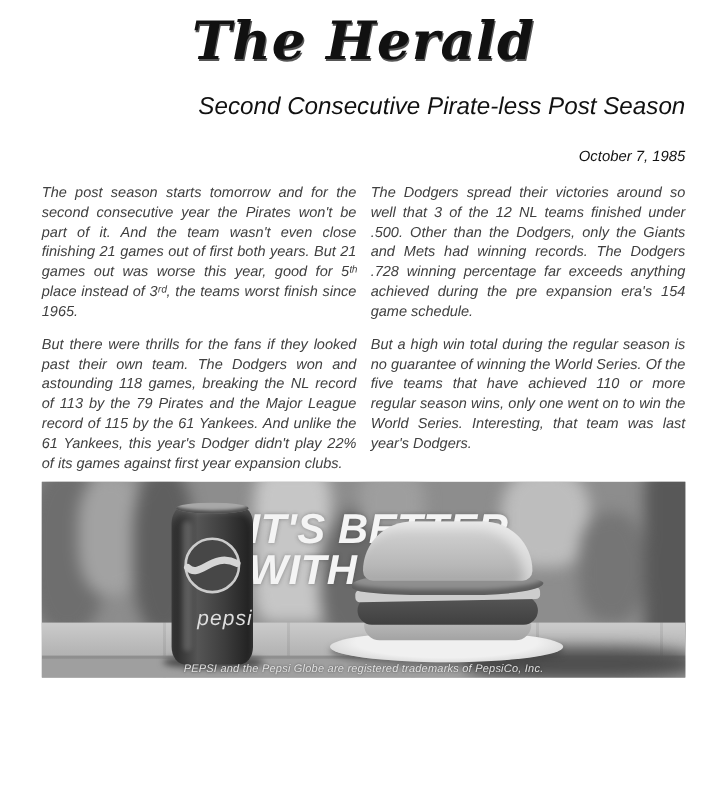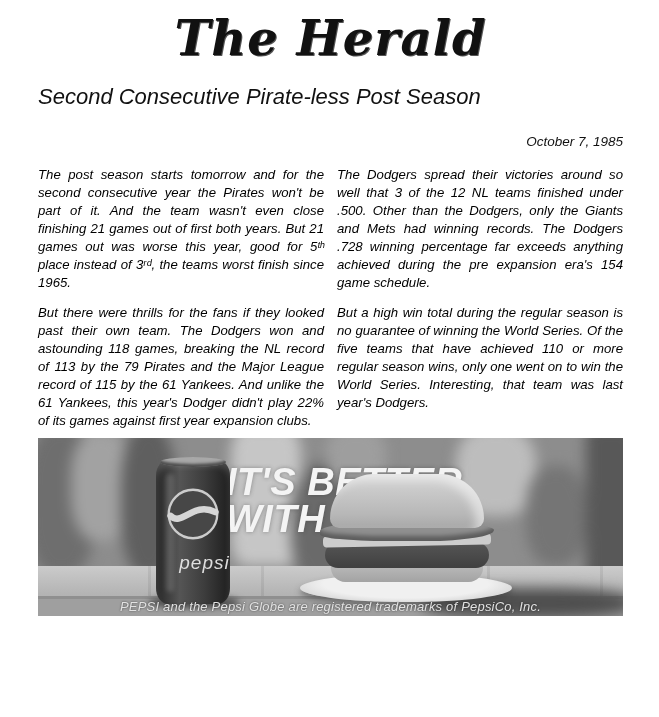--- a/index.html
+++ b/index.html
@@ -3,26 +3,26 @@
 <meta charset="utf-8">
 <style>
   * { margin:0; padding:0; box-sizing:border-box; }
   html,body { width:659px; height:717px; background:#ffffff; overflow:hidden; }
   body { font-family:"Liberation Sans", sans-serif; color:#1c1c1c; }
   .page { padding:12px 36px 0 38px;font-style:italic; }
 
   .masthead { text-align:center; font-family:"DejaVu Serif", serif; font-weight:bold;
               font-size:48px; line-height:52px; color:#111; letter-spacing:1px;
               text-shadow:1px 1px 0 #555; }
-  .headline { text-align:left; font-size:22px; font-weight:normal; color:#111;
+  .headline { text-align:right; font-size:22px; font-weight:normal; color:#111;
               margin-top:20px; }
   .dateline { font-size:13.5px; margin-top:24px; color:#111;text-align:right; }
 
   .columns { display:flex; gap:13px; margin-top:17px; }
-  .col { width:287px; font-size:13.2px; line-height:18px; text-align:justify; color:#000000; }
+  .col { width:287px; font-size:13.2px; line-height:18px; text-align:justify; color:#404040; }
   .col p + p { margin-top:12px; }
 
   
   .ad { position:relative; width:585px; height:178px; margin-top:8px; overflow:hidden;
         background:#8d8d8d; }
   .ad-bg { position:absolute; left:-12px; top:-12px; right:-12px; bottom:-12px;
            filter:blur(7px); z-index:0; }
   .blob { position:absolute; border-radius:40%; }
   .b1 { left:0; top:0; width:70px; height:150px; background:#6e6e6e; }
   .b2 { left:45px; top:5px; width:60px; height:110px; background:#a2a2a2; }
@@ -76,21 +76,21 @@
            border-radius:4px; background:#cdcdcd; transform:rotate(-1deg); }
   .lettuce { position:absolute; left:282px; top:84px; width:174px; height:19px;
            background:#8f8f8f; border-radius:46% 54% 50% 50% / 65% 55% 75% 45%;
            box-shadow:inset 0 -5px 4px rgba(0,0,0,0.35); }
   .bun-top { position:absolute; left:292px; top:36px; width:154px; height:54px;
            border-radius:78px 78px 16px 16px;
            background:linear-gradient(#d6d6d6,#b7b7b7 75%,#a8a8a8);
            box-shadow:inset -8px 6px 10px rgba(255,255,255,0.5); }
 
   .ad-disclaimer { position:absolute; left:0; right:0; bottom:2px; z-index:5;
-           text-align:center; font-size:13px; color:#e2e2e2;
+           text-align:center; font-size:10px; color:#e2e2e2;
            text-shadow:0 0 2px rgba(0,0,0,0.6); letter-spacing:0.2px; }
 </style>
 </head>
 <body>
 
 <div class="page">
 
   <div class="masthead">The Herald</div>
 
   <div class="headline">Second Consecutive Pirate-less Post Season</div>

